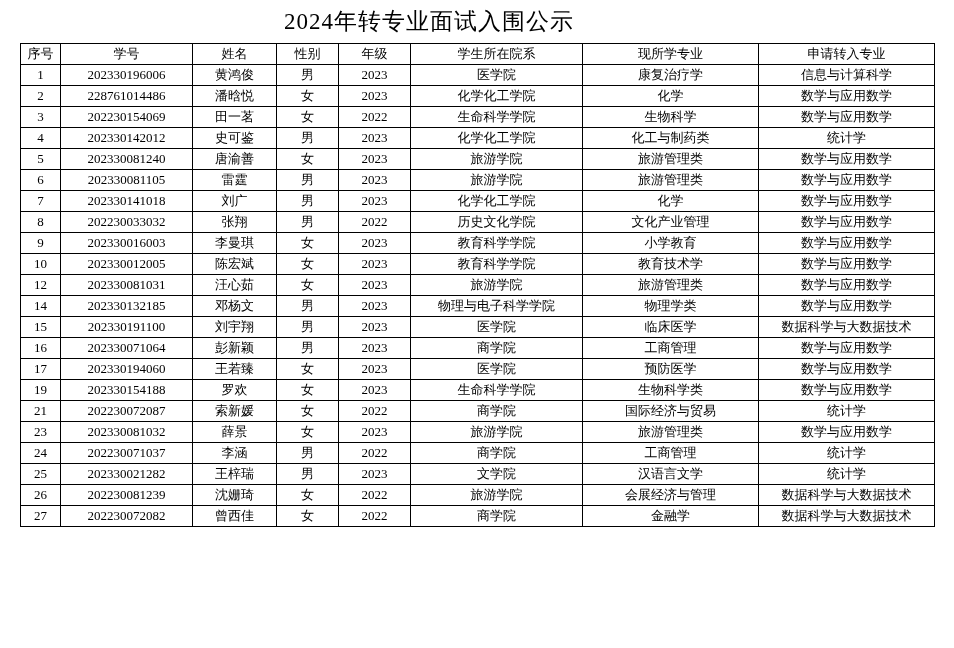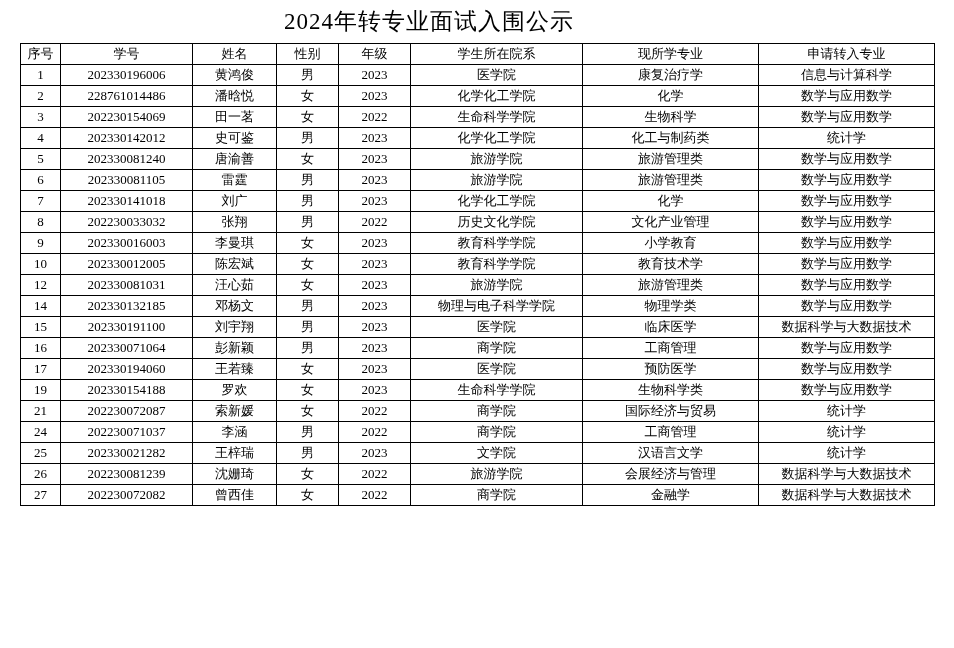--- a/index.html
+++ b/index.html
@@ -260,20 +260,30 @@
             <td>21</td>
             <td>202230072087</td>
             <td>索新媛</td>
             <td>女</td>
             <td>2022</td>
             <td>商学院</td>
             <td>国际经济与贸易</td>
             <td>统计学</td>
           </tr>
           <tr>
+            <td>23</td>
+            <td>202330081032</td>
+            <td>薛景</td>
+            <td>女</td>
+            <td>2023</td>
+            <td>旅游学院</td>
+            <td>旅游管理类</td>
+            <td>数学与应用数学</td>
+          </tr>
+          <tr>
             <td>24</td>
             <td>202230071037</td>
             <td>李涵</td>
             <td>男</td>
             <td>2022</td>
             <td>商学院</td>
             <td>工商管理</td>
             <td>统计学</td>
           </tr>
           <tr>

